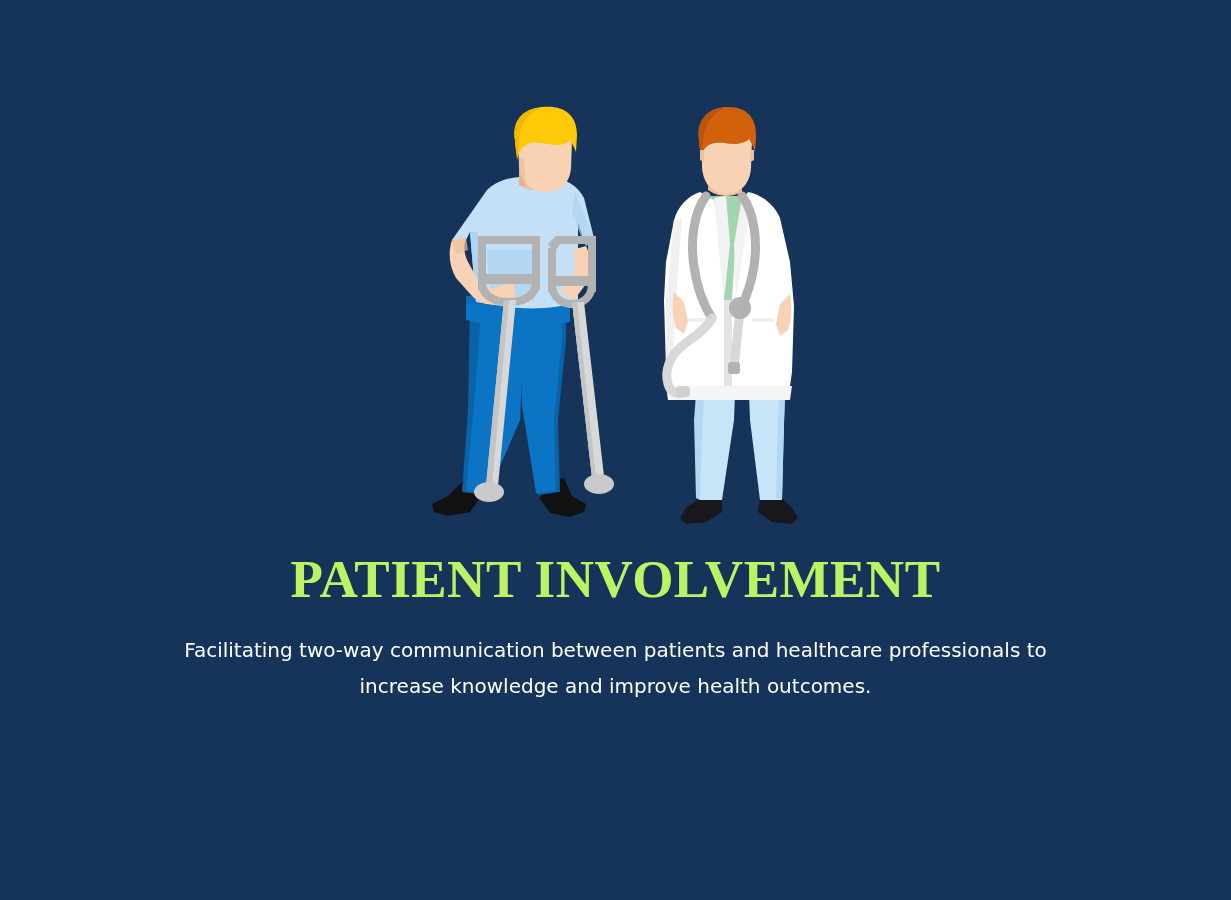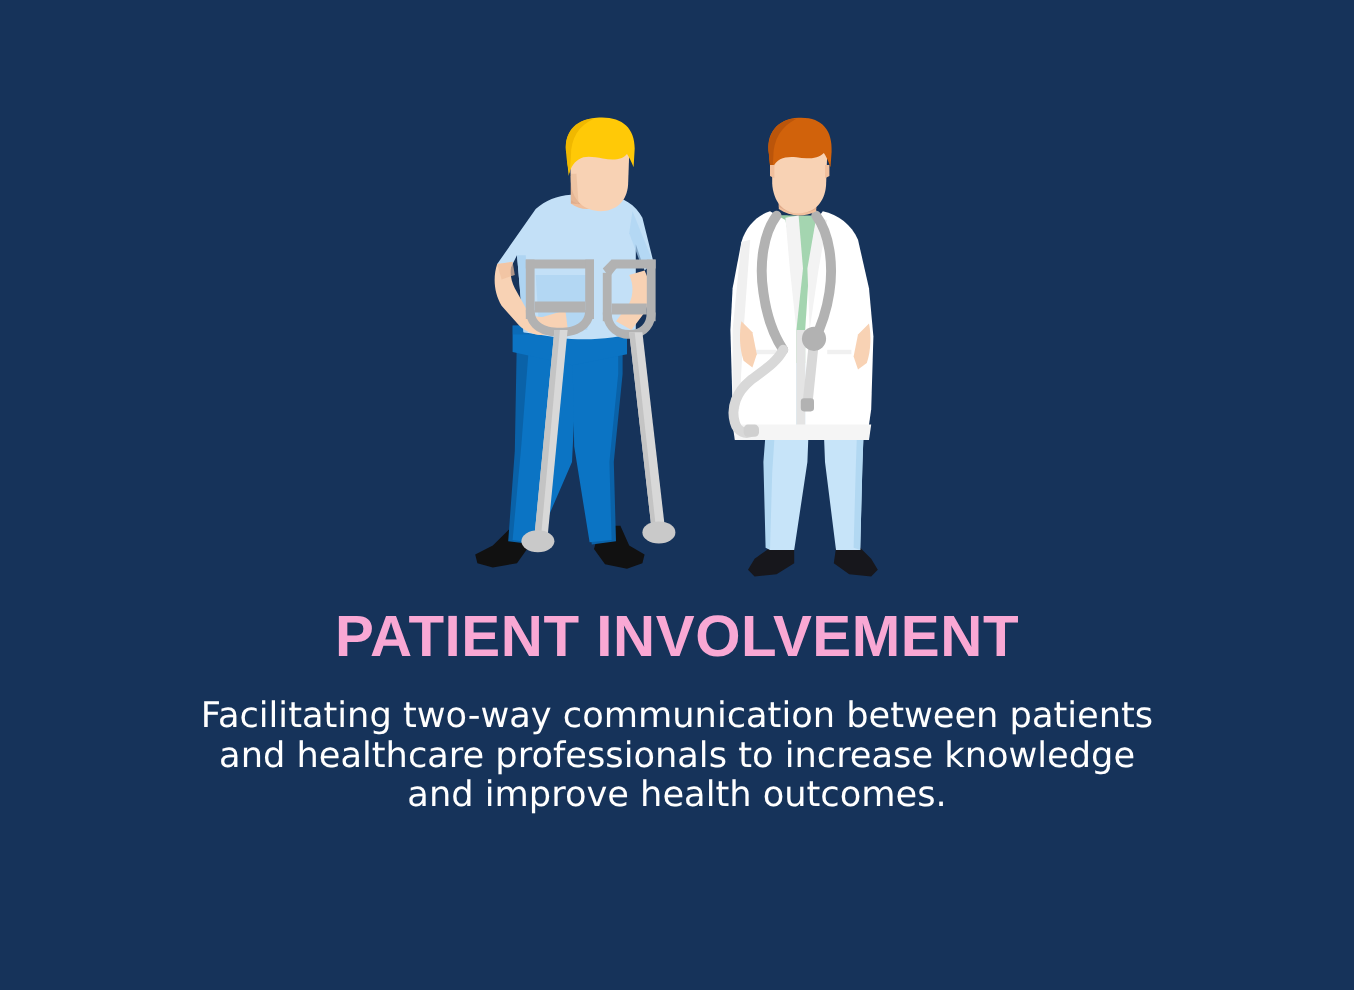--- a/index.html
+++ b/index.html
@@ -35,36 +35,36 @@
   #text-block {
     position: absolute;
     left: 0;
     top: 548px;
     width: 1231px;
     text-align: center;
   }
   #headline {
     margin: 0;
     padding: 0;
-    color: #f9a8d4;
-    font-family: Liberation Sans, sans-serif;
+    color: #bef264;
+    font-family: Liberation Serif, serif;
     font-weight: bold;
     font-size: 53px;
     line-height: 62px;
     letter-spacing: 0.5px;
     text-transform: uppercase;
     white-space: nowrap;
   }
   #subhead {
     margin: 0;
     padding: 0;
     color: #ffffff;
     font-family: "DejaVu Sans", sans-serif;
     font-weight: 400;
-    font-size: 32px;
+    font-size: 20px;
     line-height: 36px;
     width: 880px;
     margin-left: auto;
     margin-right: auto;
     margin-top: 22px;
     text-align: center;
   }
 </style>
 </head>
 <body>

